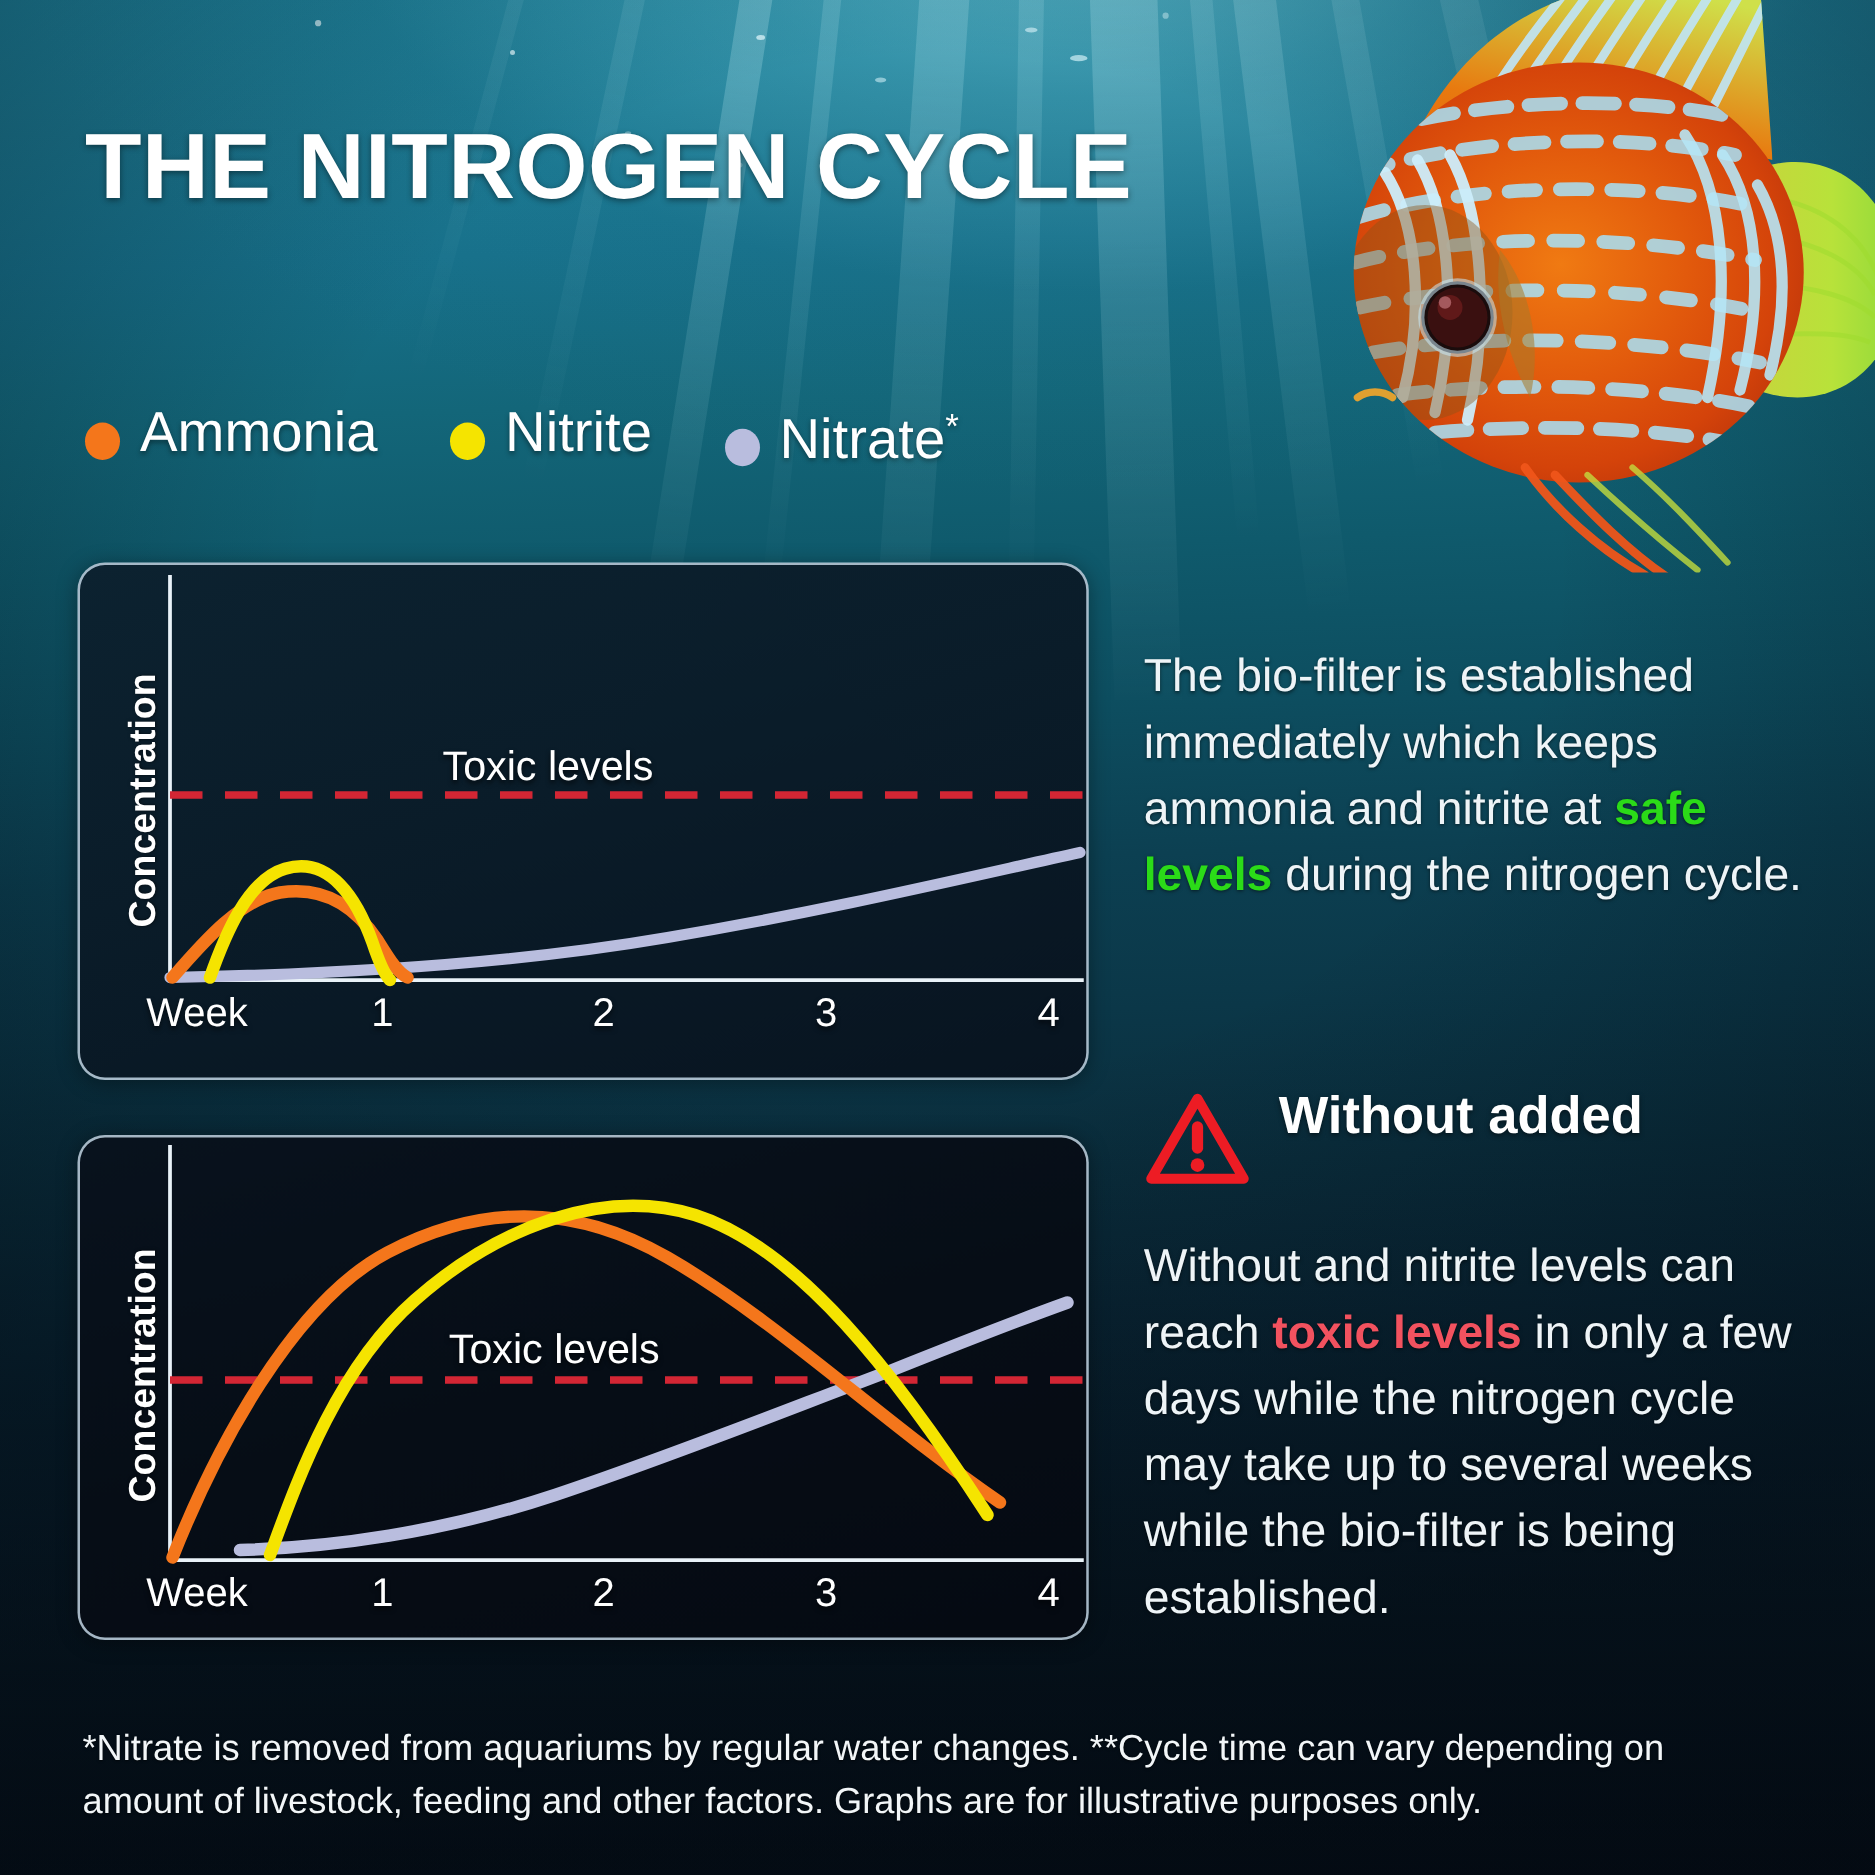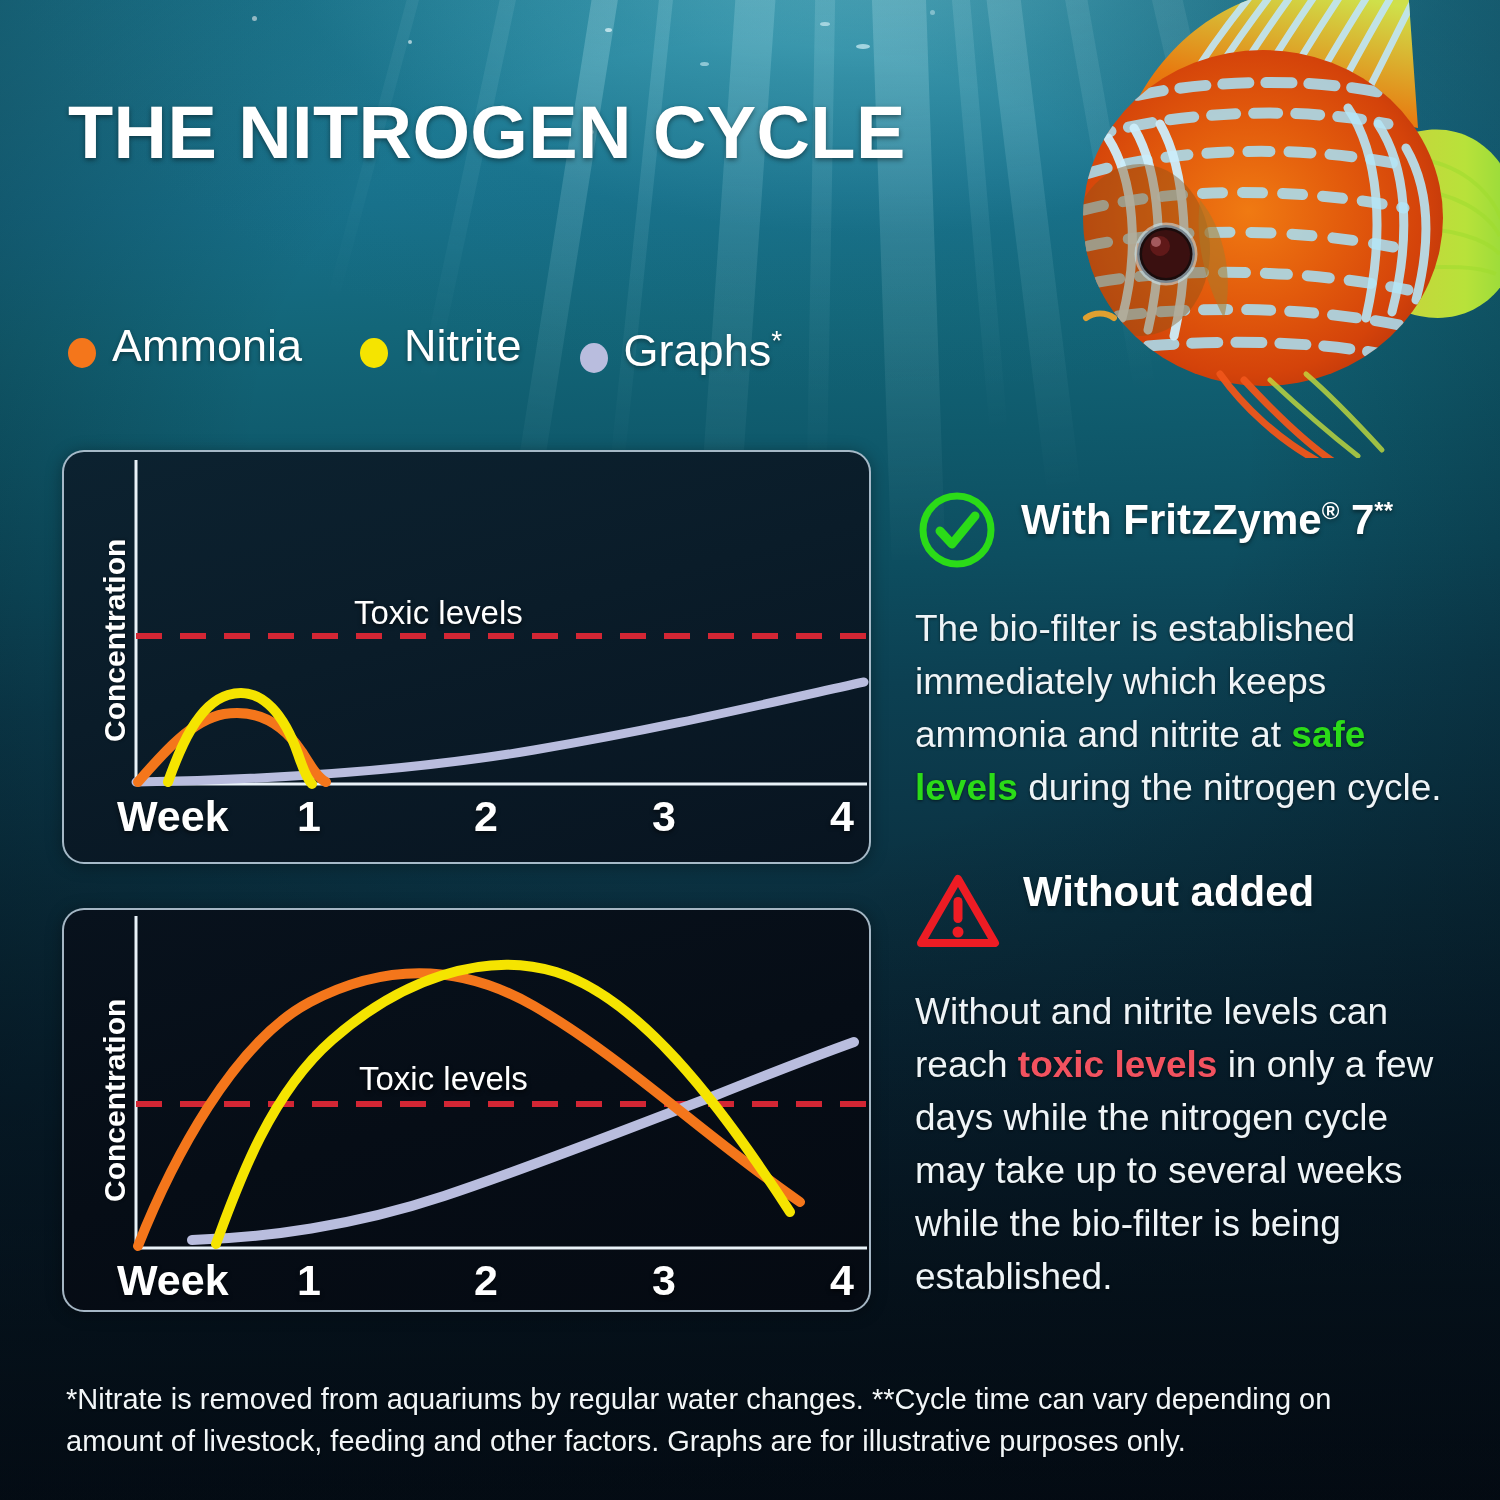--- a/index.html
+++ b/index.html
@@ -79,21 +79,21 @@
     color:#ffffff;font-size:30px;font-weight:bold;
     white-space:nowrap;
     transform:rotate(-90deg);transform-origin:left top;
     text-shadow:0 1px 3px rgba(0,0,0,.6);
   }
   .toxic-label{
     position:absolute;color:#ffffff;font-size:33px;white-space:nowrap;
     text-shadow:0 2px 4px rgba(0,0,0,.7);
   }
   .xlab{
-    position:absolute;color:#ffffff;font-size:43px;font-weight:bold;
+    position:absolute;color:#ffffff;font-size:32px;font-weight:normal;
     text-shadow:0 2px 4px rgba(0,0,0,.6);white-space:nowrap;
   }
 
   
   .panel{position:absolute;}
   #panel1{left:915px;top:488px;width:530px;}
   #panel2{left:915px;top:869px;width:540px;}
   .panel-head{display:flex;align-items:flex-start;}
   .panel-icon{flex:0 0 auto;margin-right:22px;}
   .panel-title{
@@ -254,21 +254,21 @@
     <div class="leg-item">
       <span class="leg-dot" style="background:#F4761B;"></span>
       <span class="leg-label">Ammonia</span>
     </div>
     <div class="leg-item">
       <span class="leg-dot" style="background:#F5E400;"></span>
       <span class="leg-label">Nitrite</span>
     </div>
     <div class="leg-item">
       <span class="leg-dot" style="background:#B9BDDE;"></span>
-      <span class="leg-label"><span>Graphs</span><sup>*</sup></span>
+      <span class="leg-label"><span>Nitrate</span><sup>*</sup></span>
     </div>
   </div>
 
   <div id="chart1" class="chart-card">
     <svg class="chart-svg" viewBox="0 0 805 410" preserveAspectRatio="none" xmlns="http://www.w3.org/2000/svg">
 
       <line x1="72" y1="8" x2="72" y2="332" stroke="#e9f2f8" stroke-width="3"></line>
       <line x1="72" y1="332" x2="803" y2="332" stroke="#e9f2f8" stroke-width="3"></line>
 
       <line x1="72" y1="184" x2="805" y2="184" stroke="#D32634" stroke-width="6" stroke-dasharray="26 18"></line>
@@ -309,31 +309,20 @@
     <div class="toxic-label" style="left:295px;top:150px;">Toxic levels</div>
 
     <div class="xlab" style="left:53px;top:346px;">Week</div>
     <div class="xlab" style="left:233px;top:346px;">1</div>
     <div class="xlab" style="left:410px;top:346px;">2</div>
     <div class="xlab" style="left:588px;top:346px;">3</div>
     <div class="xlab" style="left:766px;top:346px;">4</div>
   </div>
 
   <div id="panel1" class="panel">
-    <div class="panel-head">
-      <span class="panel-icon">
-        <svg width="84" height="84" viewBox="0 0 84 84" xmlns="http://www.w3.org/2000/svg">
-          <circle cx="42" cy="42" r="34" fill="none" stroke="#2BDB18" stroke-width="7"></circle>
-          <path d="M25,43 L37,56 L60,28" fill="none" stroke="#2BDB18" stroke-width="9" stroke-linecap="round" stroke-linejoin="round"></path>
-        </svg>
-      </span>
-      <span class="panel-title">
-        <span>With FritzZyme</span><sup>®</sup><span> 7</span><sup>**</sup>
-      </span>
-    </div>
     <div class="panel-body">
       <span>The bio-filter is established immediately which keeps ammonia and nitrite at </span><span class="hl-green">safe levels</span><span> during the nitrogen cycle.</span>
     </div>
   </div>
 
   <div id="panel2" class="panel">
     <div class="panel-head">
       <span class="panel-icon">
         <svg width="86" height="86" viewBox="0 0 86 86" xmlns="http://www.w3.org/2000/svg">
           <path d="M43,10 L80,74 L6,74 Z" fill="none" stroke="#ED1C24" stroke-width="8" stroke-linejoin="round"></path>

